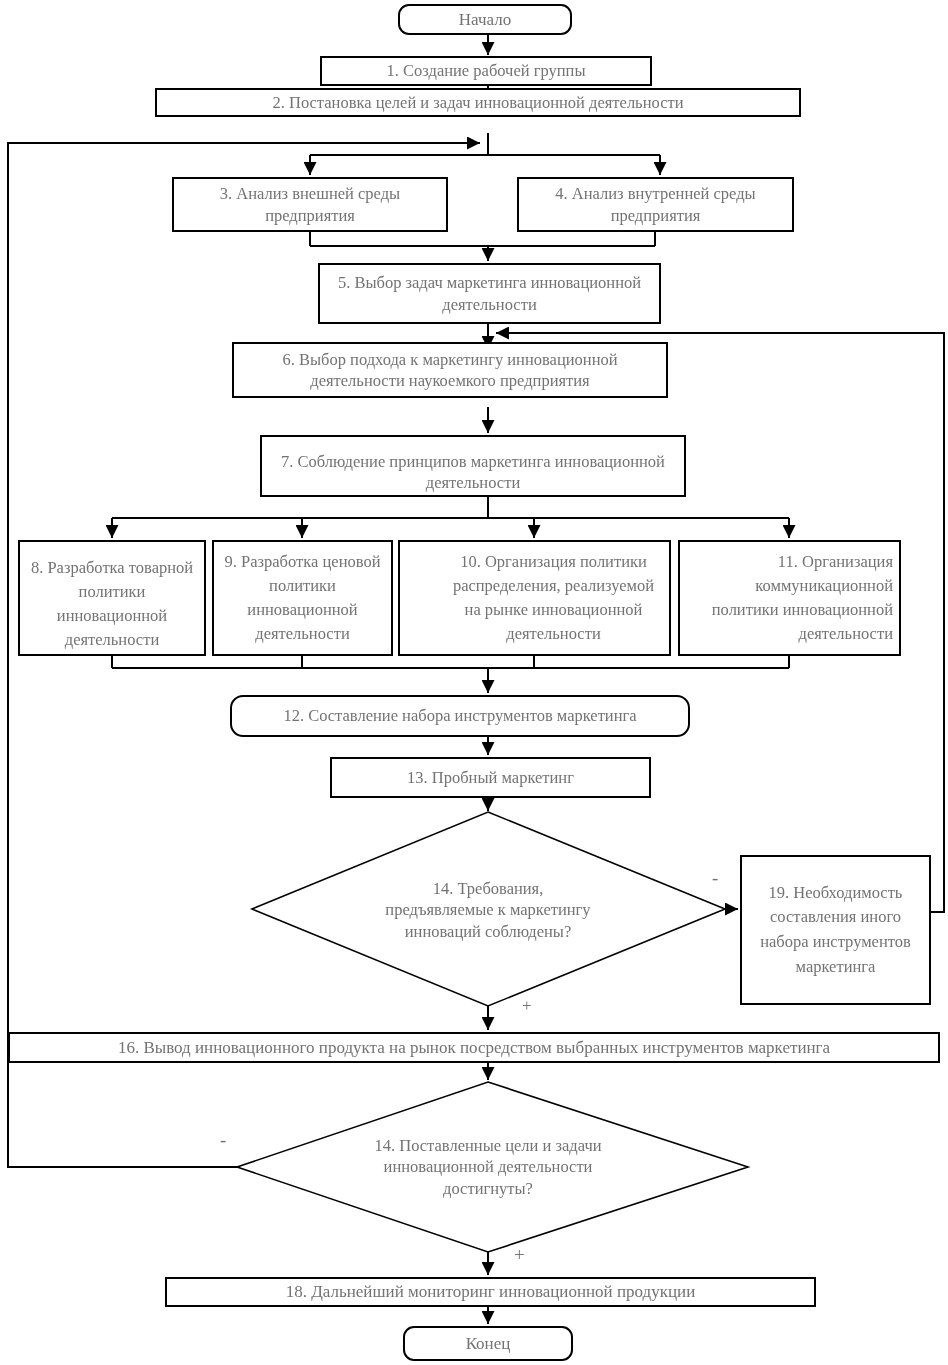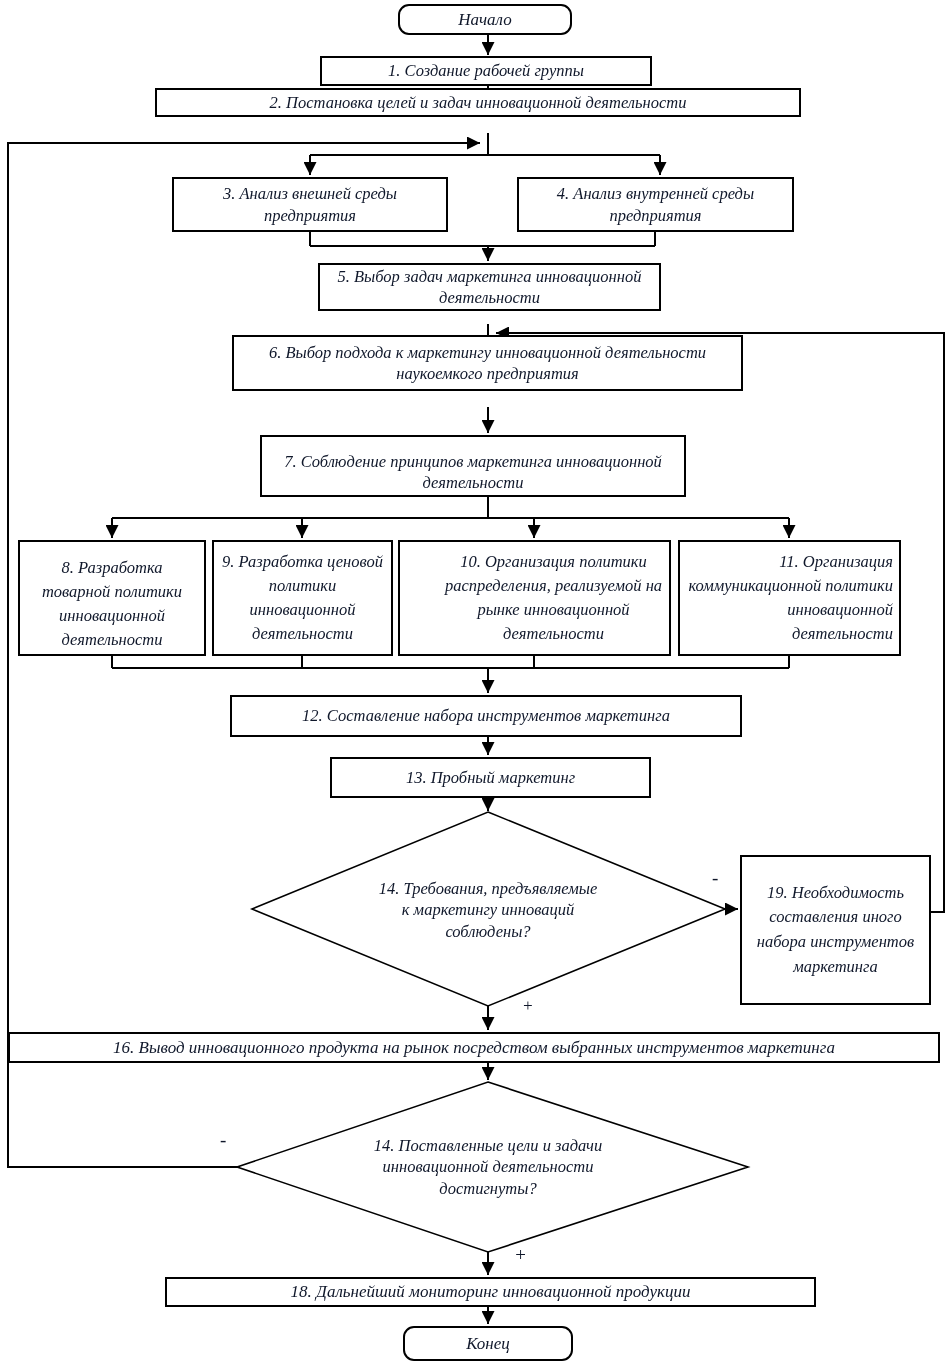--- a/index.html
+++ b/index.html
@@ -2,22 +2,21 @@
 <html lang="ru"><head>
 <meta charset="utf-8">
 <style>
   html, body { margin: 0; padding: 0; background: #ffffff; }
   .canvas {
     position: relative;
     width: 948px;
     height: 1365px;
     background: #ffffff;
     font-family: "Liberation Serif", "DejaVu Serif", serif;
-    color: #0f172a;
-    font-style: italic;
+    color: #737373;
   }
   svg.connectors {
     position: absolute;
     left: 0; top: 0;
     width: 948px; height: 1365px;
     z-index: 0;
   }
   .node {
     position: absolute;
     box-sizing: border-box;
@@ -133,42 +132,42 @@
   </div>
   <div class="node" style="left:155px; top:88px; width:646px; height:29px;">
     <span>2. Постановка целей и задач инновационной деятельности</span>
   </div>
   <div class="node" style="left:172px; top:177px; width:276px; height:55px;">
     <span>3. Анализ внешней среды предприятия</span>
   </div>
   <div class="node" style="left:517px; top:177px; width:277px; height:55px;">
     <span>4. Анализ внутренней среды предприятия</span>
   </div>
-  <div class="node" style="left:318px; top:263px; width:343px; height:48px;justify-content:center;">
+  <div class="node" style="left:318px; top:263px; width:343px; height:61px;justify-content:center;">
     <span>5. Выбор задач маркетинга инновационной деятельности</span>
   </div>
-  <div class="node" style="left:232px; top:335px; width:511px; height:56px;">
+  <div class="node" style="left:232px; top:342px; width:436px; height:56px;">
     <span>6. Выбор подхода к маркетингу инновационной деятельности наукоемкого предприятия</span>
   </div>
   <div class="node" style="left:260px; top:435px; width:426px; height:62px;align-items:flex-end;">
     <span>7. Соблюдение принципов маркетинга инновационной деятельности</span>
   </div>
   <div class="node" style="left:18px; top:540px; width:188px; height:116px; line-height:1.45;align-items:flex-end;">
     <span>8. Разработка товарной политики инновационной деятельности</span>
   </div>
   <div class="node" style="left:212px; top:540px; width:181px; height:116px; line-height:1.45;">
     <span>9. Разработка ценовой политики инновационной деятельности</span>
   </div>
   <div class="node" style="left:398px; top:540px; width:273px; height:116px; line-height:1.45;padding-left:44px;">
     <span>10. Организация политики распределения, реализуемой на рынке инновационной деятельности</span>
   </div>
   <div class="node" style="left:678px; top:540px; width:223px; height:116px; line-height:1.45;text-align:right;">
     <span>11. Организация коммуникационной политики инновационной деятельности</span>
   </div>
-  <div class="node" style="left:230px; top:695px; width:512px; height:42px;">
+  <div class="node" style="left:230px; top:695px; width:460px; height:42px;border-radius:13px;">
     <span>12. Составление набора инструментов маркетинга</span>
   </div>
   <div class="node" style="left:330px; top:757px; width:321px; height:41px;">
     <span>13. Пробный маркетинг</span>
   </div>
   <div class="node" style="left:740px; top:855px; width:191px; height:150px; line-height:1.5;">
     <span>19. Необходимость составления иного набора инструментов маркетинга</span>
   </div>
   <div class="node" style="left:8px; top:1032px; width:932px; height:31px; font-size:17px;">
     <span>16. Вывод инновационного продукта на рынок посредством выбранных инструментов маркетинга</span>

